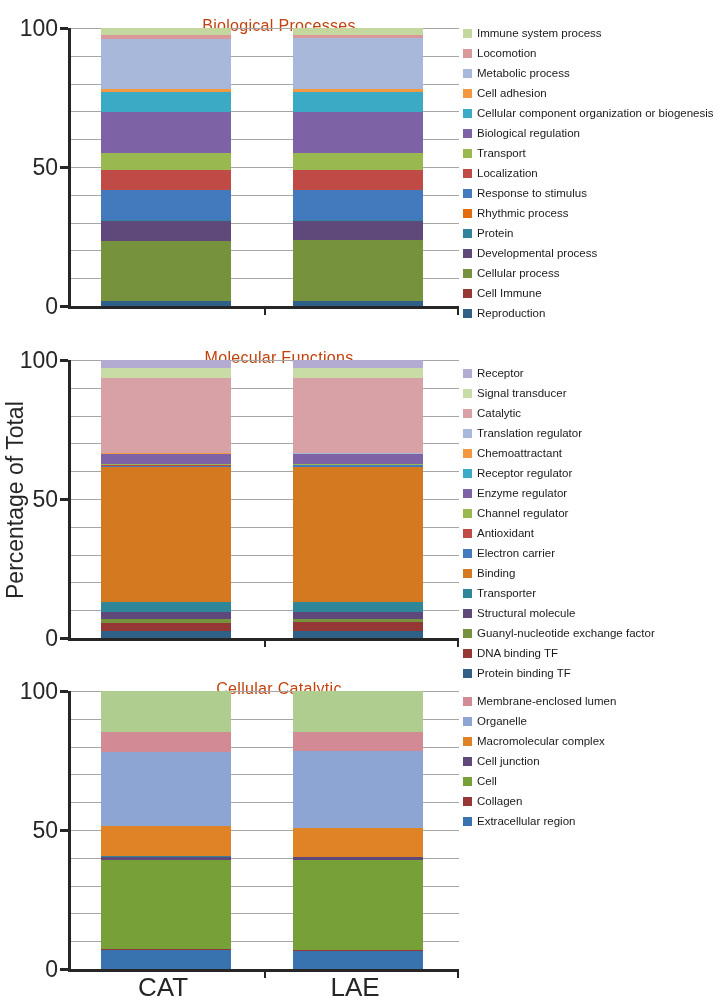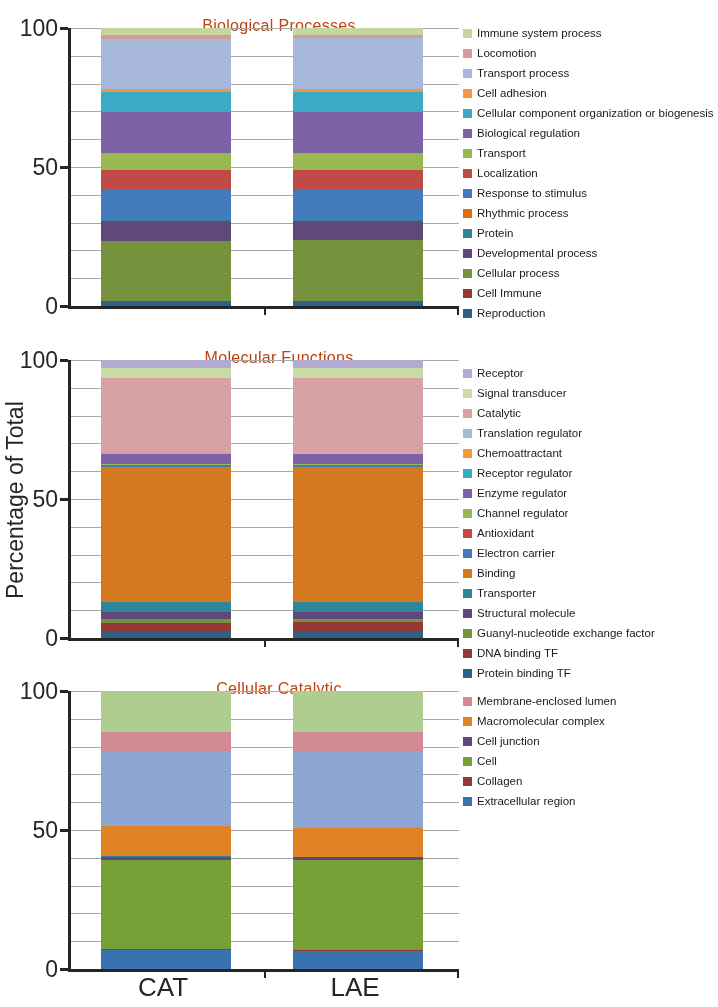--- a/index.html
+++ b/index.html
@@ -94,21 +94,21 @@
         <div class="li">
           <span class="sw" style="background: rgb(196, 215, 158);"></span>
           <span>Immune system process</span>
         </div>
         <div class="li">
           <span class="sw" style="background: rgb(217, 153, 154);"></span>
           <span>Locomotion</span>
         </div>
         <div class="li">
           <span class="sw" style="background: rgb(168, 184, 218);"></span>
-          <span>Transport process</span>
+          <span>Metabolic process</span>
         </div>
         <div class="li">
           <span class="sw" style="background: rgb(244, 152, 66);"></span>
           <span>Cell adhesion</span>
         </div>
         <div class="li">
           <span class="sw" style="background: rgb(59, 170, 196);"></span>
           <span>Cellular component organization or biogenesis</span>
         </div>
         <div class="li">
@@ -323,20 +323,24 @@
           <div class="seg" style="height: 6.9%; background: rgb(210, 139, 148);"></div>
           <div class="seg" style="height: 14.8%; background: rgb(175, 205, 142);"></div>
         </div>
       </div>
     <div class="legend lg2">
         <div class="li">
           <span class="sw" style="background: rgb(210, 139, 148);"></span>
           <span>Membrane-enclosed lumen</span>
         </div>
         <div class="li">
+          <span class="sw" style="background: rgb(140, 165, 210);"></span>
+          <span>Organelle</span>
+        </div>
+        <div class="li">
           <span class="sw" style="background: rgb(224, 130, 38);"></span>
           <span>Macromolecular complex</span>
         </div>
         <div class="li">
           <span class="sw" style="background: rgb(95, 73, 122);"></span>
           <span>Cell junction</span>
         </div>
         <div class="li">
           <span class="sw" style="background: rgb(119, 161, 56);"></span>
           <span>Cell</span>

